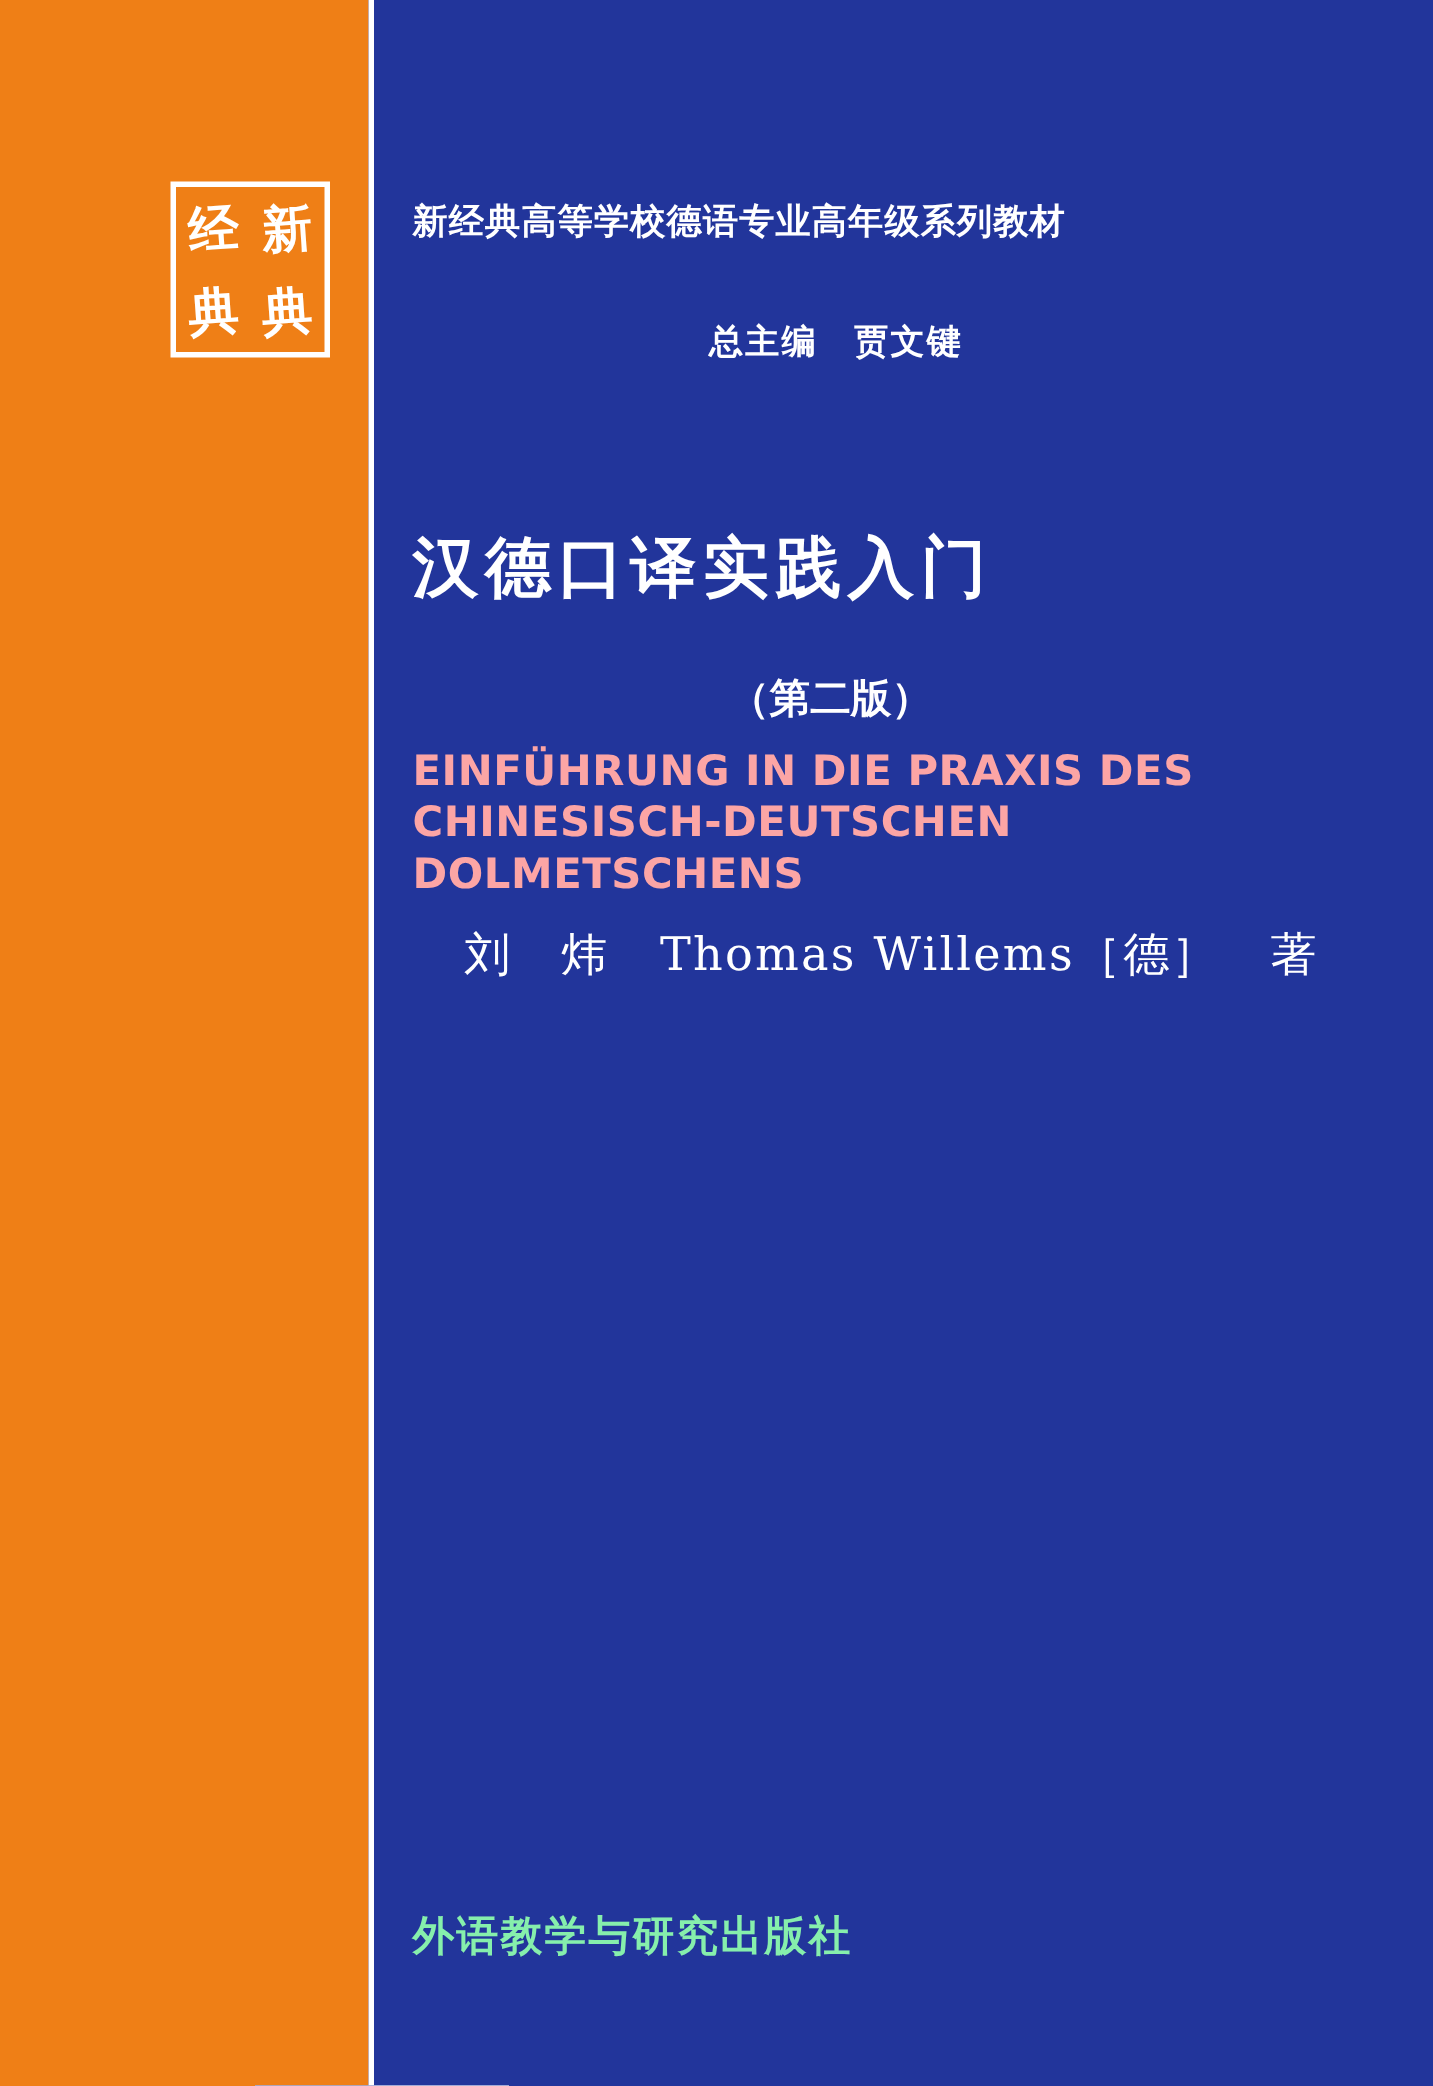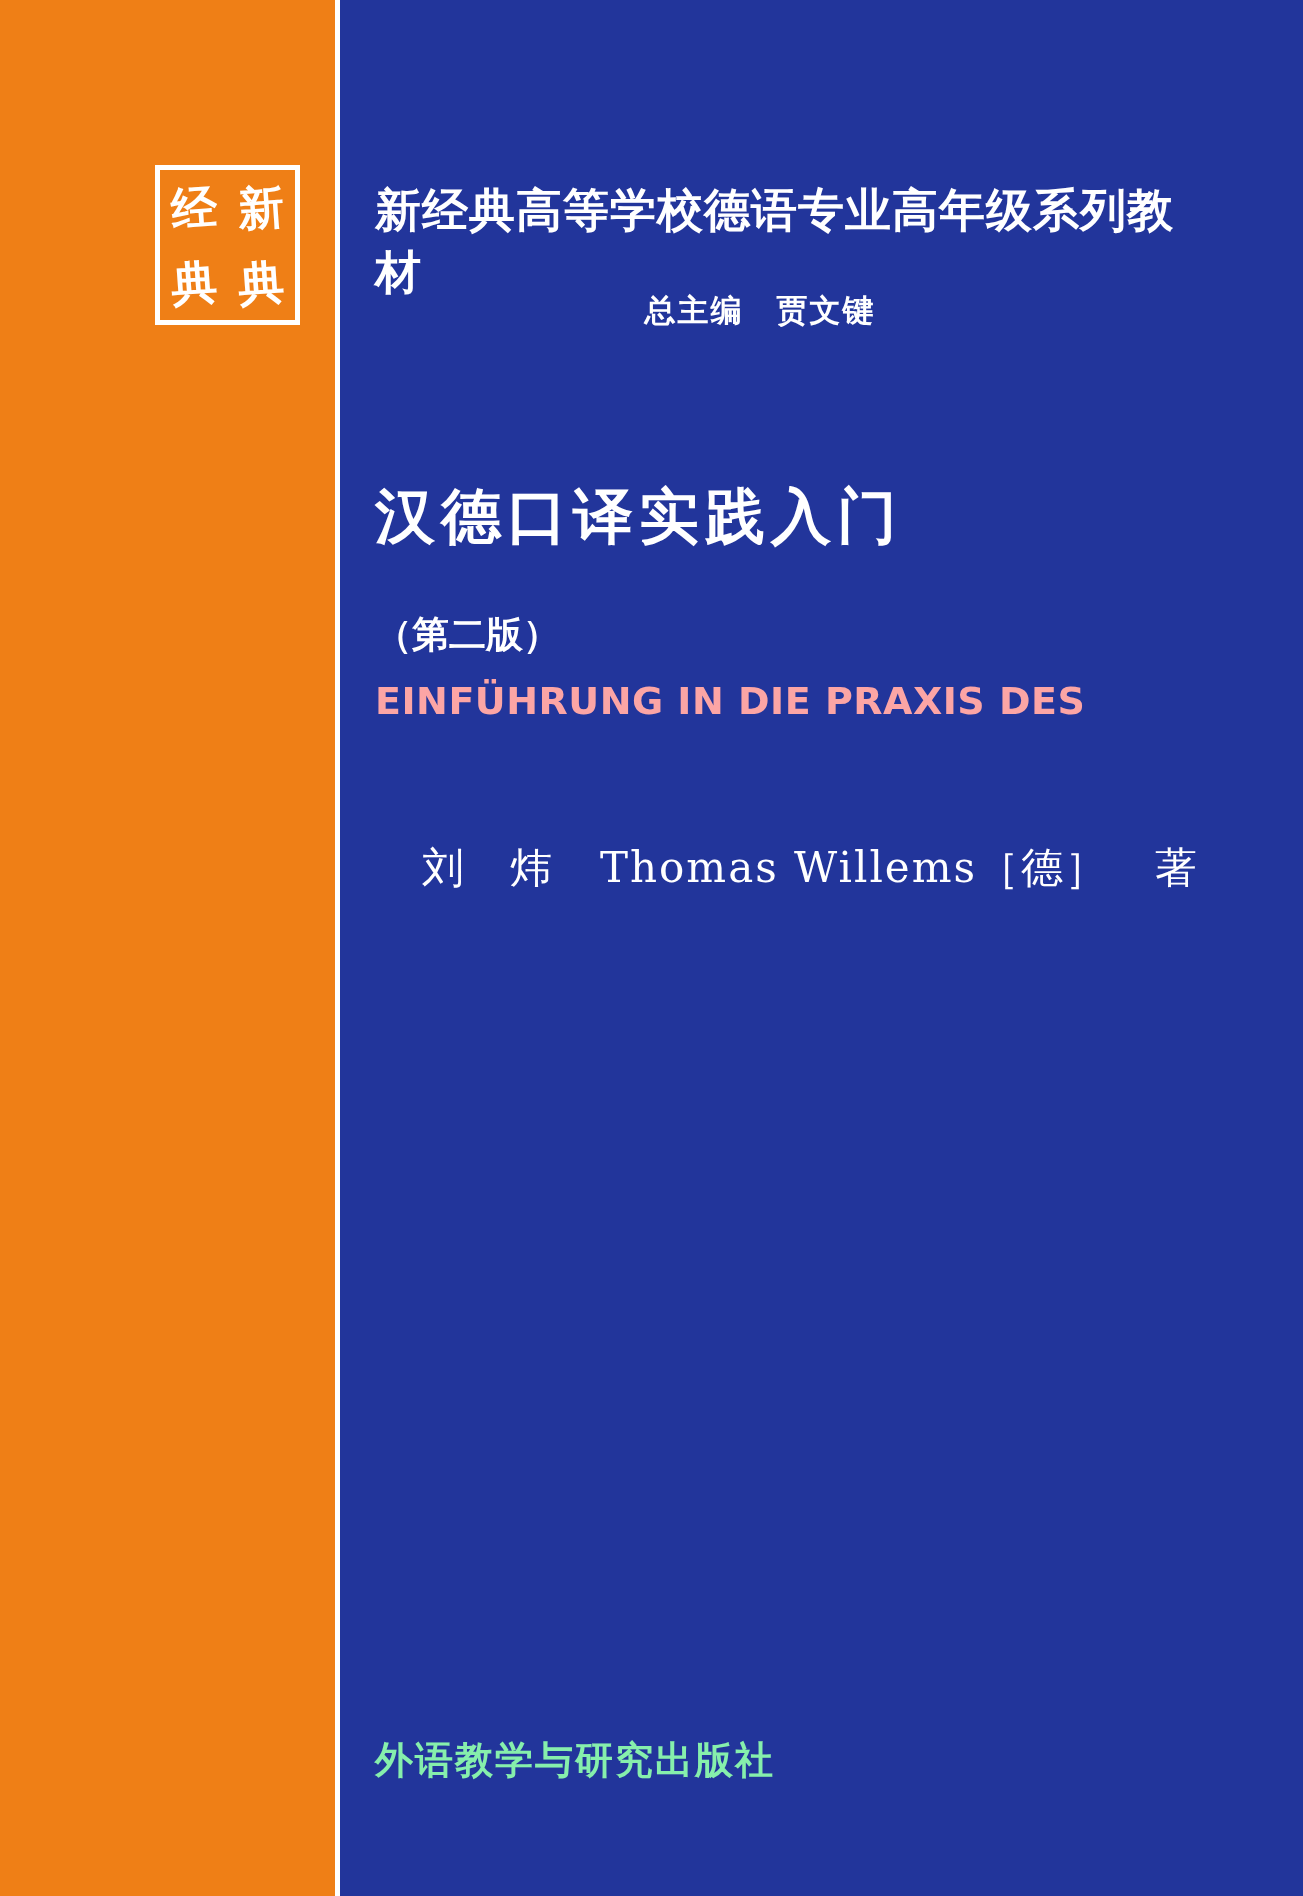--- a/index.html
+++ b/index.html
@@ -62,21 +62,21 @@
   }
   .seal-inner span {
     transform: rotate(-4deg);
   }
   .series-line {
     position: absolute;
     left: 375px;
     top: 180px;
     width: 800px;
     color: #ffffff;
-    font-size: 46px;
+    font-size: 32px;
     font-weight: 700;
     letter-spacing: 1px;
     font-family: "DejaVu Sans", "Liberation Sans", sans-serif;
   }
   .editor-line {
     position: absolute;
     left: 375px;
     top: 290px;
     width: 770px;
     text-align: center;
@@ -96,21 +96,21 @@
     font-weight: 700;
     letter-spacing: 6px;
     line-height: 1.05;
     font-family: "DejaVu Sans", "Liberation Sans", sans-serif;
   }
   .edition {
     position: absolute;
     left: 375px;
     top: 610px;
     width: 760px;
-    text-align: left;
+    text-align: center;
     color: #ffffff;
     font-size: 37px;
     font-weight: 700;
     font-family: "DejaVu Sans", "Liberation Sans", sans-serif;
   }
   .subtitle {
     position: absolute;
     left: 375px;
     top: 678px;
     width: 820px;
@@ -166,20 +166,21 @@
   <div class="series-line">新经典高等学校德语专业高年级系列教材</div>
 
   <div class="editor-line">总主编　贾文键</div>
 
   <div class="main-title">汉德口译实践入门</div>
 
   <div class="edition">（第二版）</div>
 
   <div class="subtitle">
     <div>EINFÜHRUNG IN DIE PRAXIS DES</div>
+    <div>CHINESISCH-DEUTSCHEN DOLMETSCHENS</div>
   </div>
 
   <div class="authors">
     <span>刘　炜</span><span class="gap-md"></span><span>Thomas Willems</span><span>［德］</span><span class="gap-md"></span><span>著</span>
   </div>
 
   <div class="publisher">外语教学与研究出版社</div>
 
 </div>
 

